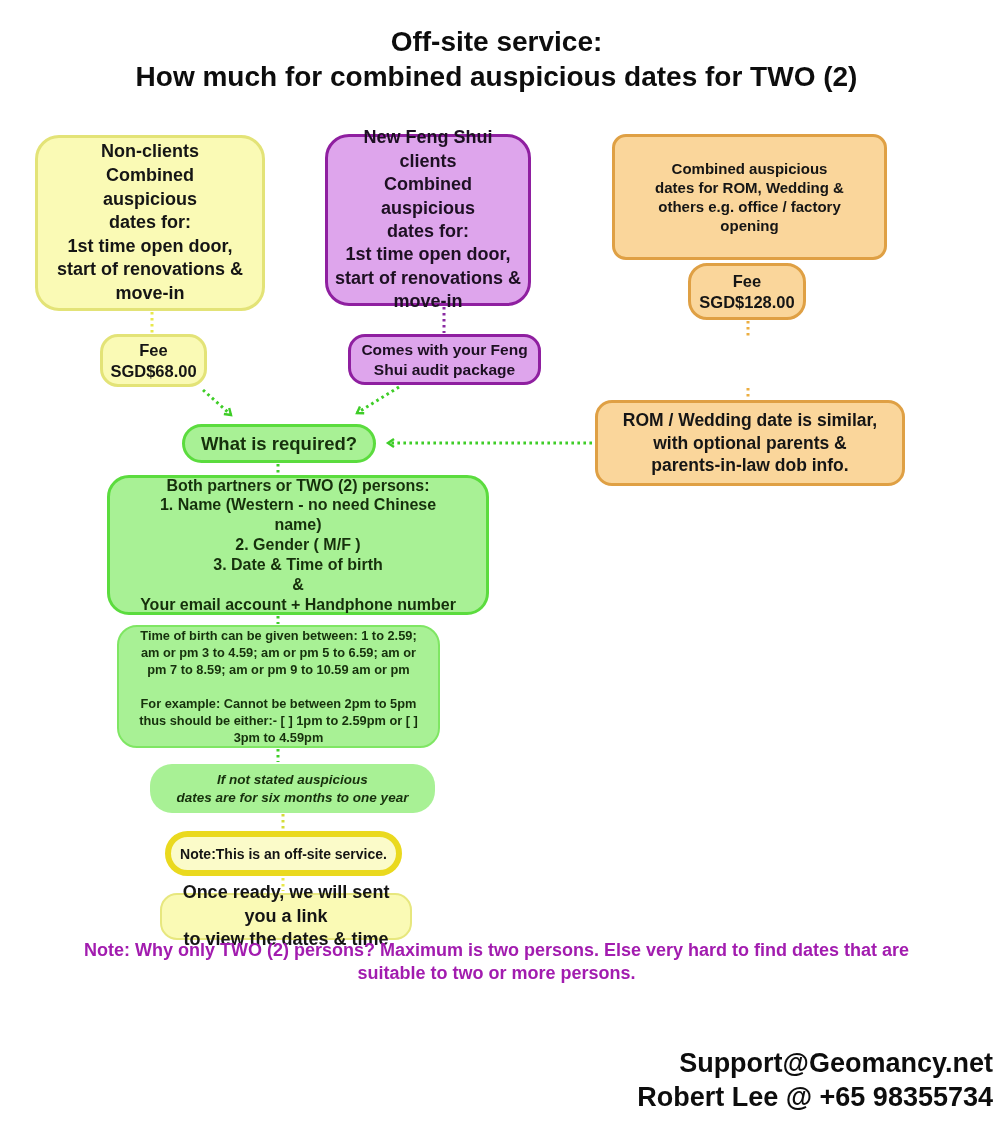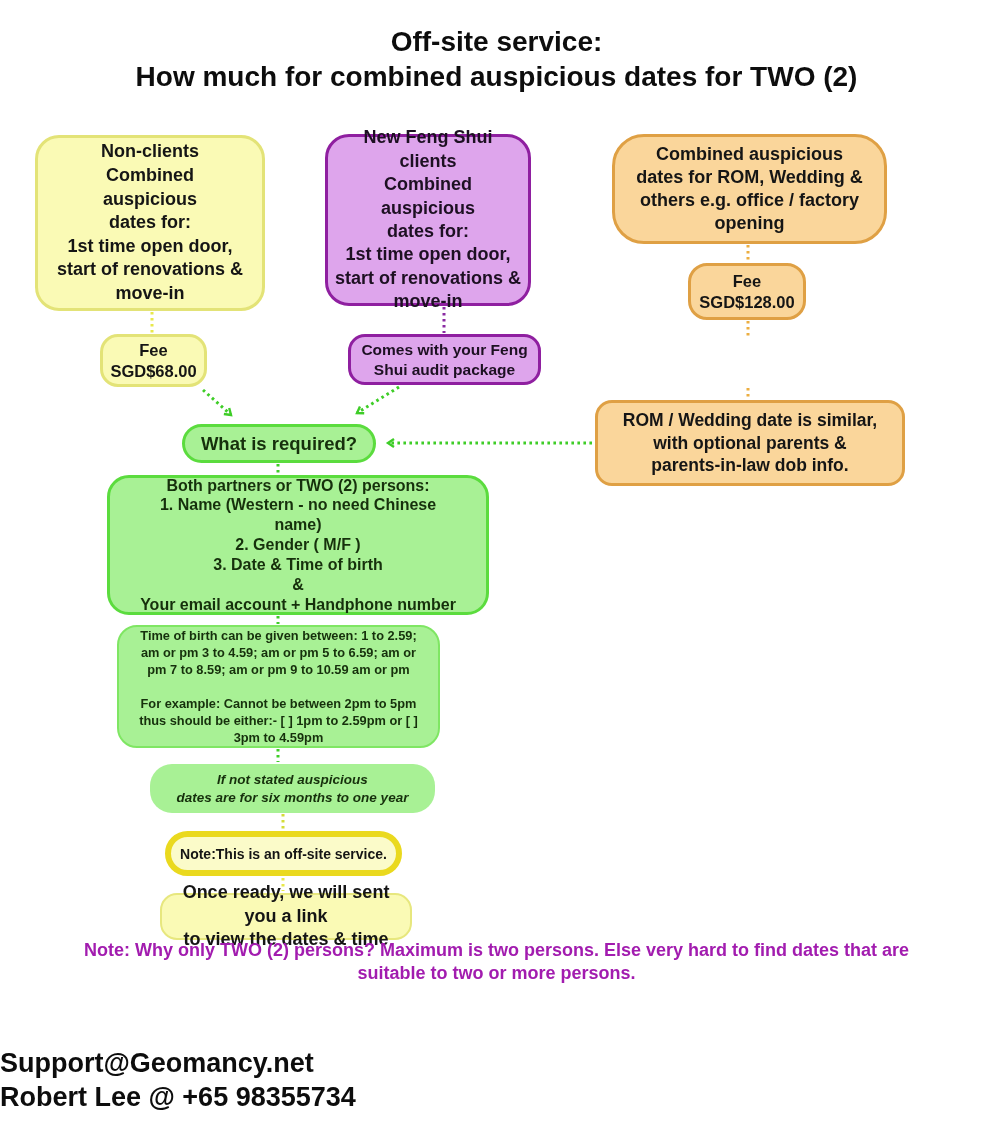--- a/index.html
+++ b/index.html
@@ -19,37 +19,37 @@
   }
   .yellow{background:#FAFAB5;border:3px solid #E3E377;}
   .purple{background:#DEA5EC;border:3px solid #8F1FA0;color:#1d1022;}
   .orange{background:#FAD69B;border:3px solid #DFA044;}
   .green {background:#A8F195;border:3px solid #5BDC3E;color:#16300c;}
 
   .non-clients   {left:35px;  top:135px; width:230px; height:176px; font-size:18px; line-height:1.31; border-radius:24px;}
   .fee-68        {left:100px; top:334px; width:107px; height:53px;  font-size:16.5px; line-height:1.25; border-radius:18px;}
   .new-clients   {left:325px; top:134px; width:206px; height:172px; font-size:18px; line-height:1.3;  border-radius:24px;}
   .audit-package {left:348px; top:334px; width:193px; height:51px;  font-size:15.5px; line-height:1.25; border-radius:17px;}
-  .rom-wedding   {left:612px; top:134px; width:275px; height:110px; font-size:18px; line-height:1.28; border-radius:32px;}
+  .rom-wedding   {left:612px; top:134px; width:275px; height:126px; font-size:15px; line-height:1.28; border-radius:14px;}
   .fee-128       {left:688px; top:263px; width:118px; height:57px;  font-size:16.5px; line-height:1.25; border-radius:19px;}
   .date-range    {left:684px; top:340px; width:127px; height:47px;  font-size:13.5px; line-height:1.35; border-radius:14px;}
   .rom-similar   {left:595px; top:400px; width:310px; height:86px;  font-size:17.5px; line-height:1.28; border-radius:17px;}
   .what-required {left:182px; top:424px; width:194px; height:39px;  font-size:18.5px; border-radius:20px;}
   .requirements  {left:107px; top:475px; width:382px; height:140px; font-size:16px;   line-height:1.24; border-radius:22px;}
   .time-of-birth {left:117px; top:625px; width:323px; height:123px; font-size:12.8px; line-height:1.33; border-radius:20px; border-width:2px; border-color:#7FE663;}
   .if-not-stated {left:150px; top:764px; width:285px; height:49px;  font-size:13.5px; line-height:1.3; border:none; border-radius:22px;font-style:italic;}
   .offsite-note  {left:165px; top:831px; width:237px; height:45px;  font-size:14px; background:#FBFBC9; border:6px solid #EAD91E; border-radius:23px;}
   .once-ready    {left:160px; top:893px; width:252px; height:47px;  font-size:18px; line-height:1.3; border:2px solid #E7E77E; border-radius:17px;}
 
   .footer-note{
     position:absolute;top:939px;left:0;right:0;text-align:center;
     font-size:18px;font-weight:bold;line-height:1.3;white-space:pre-line;color:#a21caf;
   }
   .contact{
-    position:absolute;top:1046px;left:0;right:0;text-align:left;
+    position:absolute;top:1046px;left:0;right:0;text-align:right;
     font-size:27px;font-weight:bold;line-height:1.26;color:#0d0d0d;
   }
   svg.flow{position:absolute;left:0;top:0;pointer-events:none;}
   .dot      {stroke-width:3;stroke-dasharray:2.6 3.4;fill:none;}
   .ln-yellow{stroke:#E8E84A;}
   .ln-purple{stroke:#8A2BA2;}
   .ln-orange{stroke:#ECAE41;}
   .ln-green {stroke:#3ECD27;}
   .ln-olive {stroke:#D3DC38;}
 </style>

